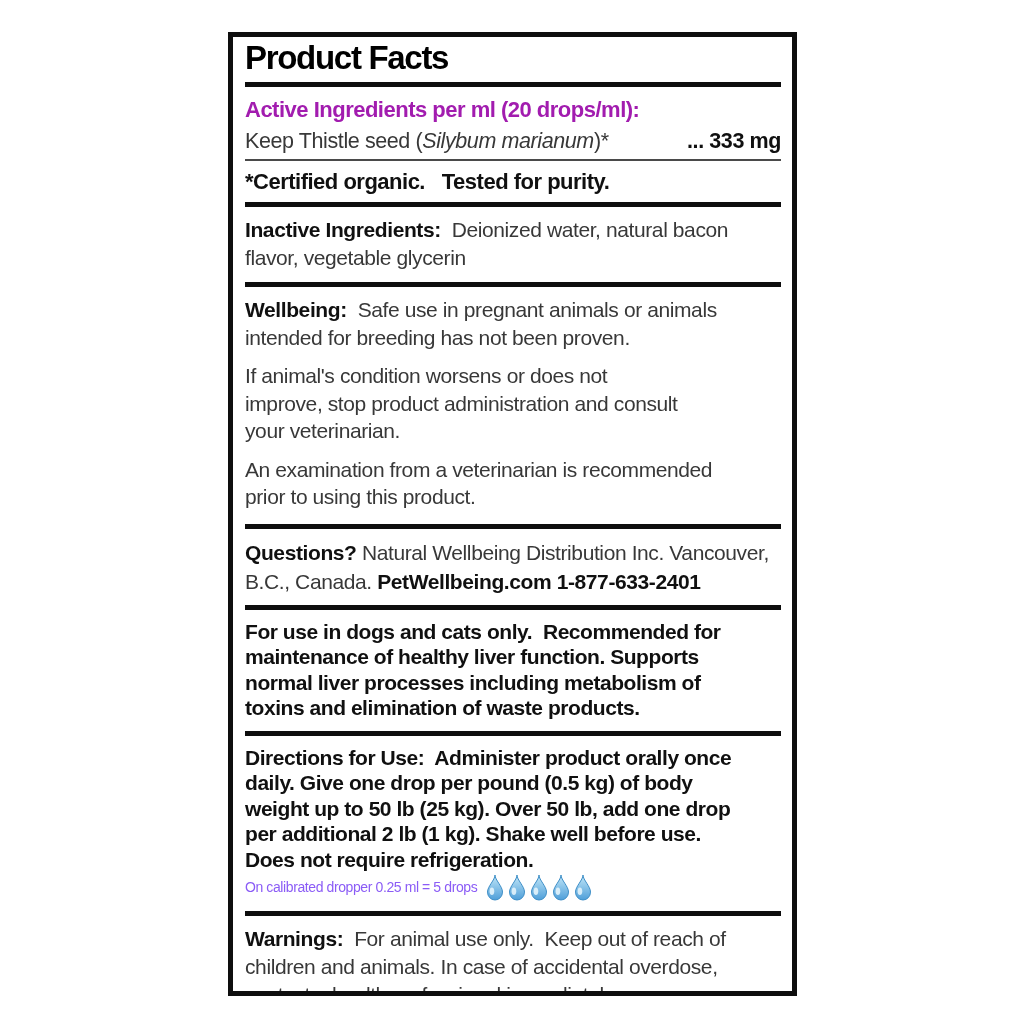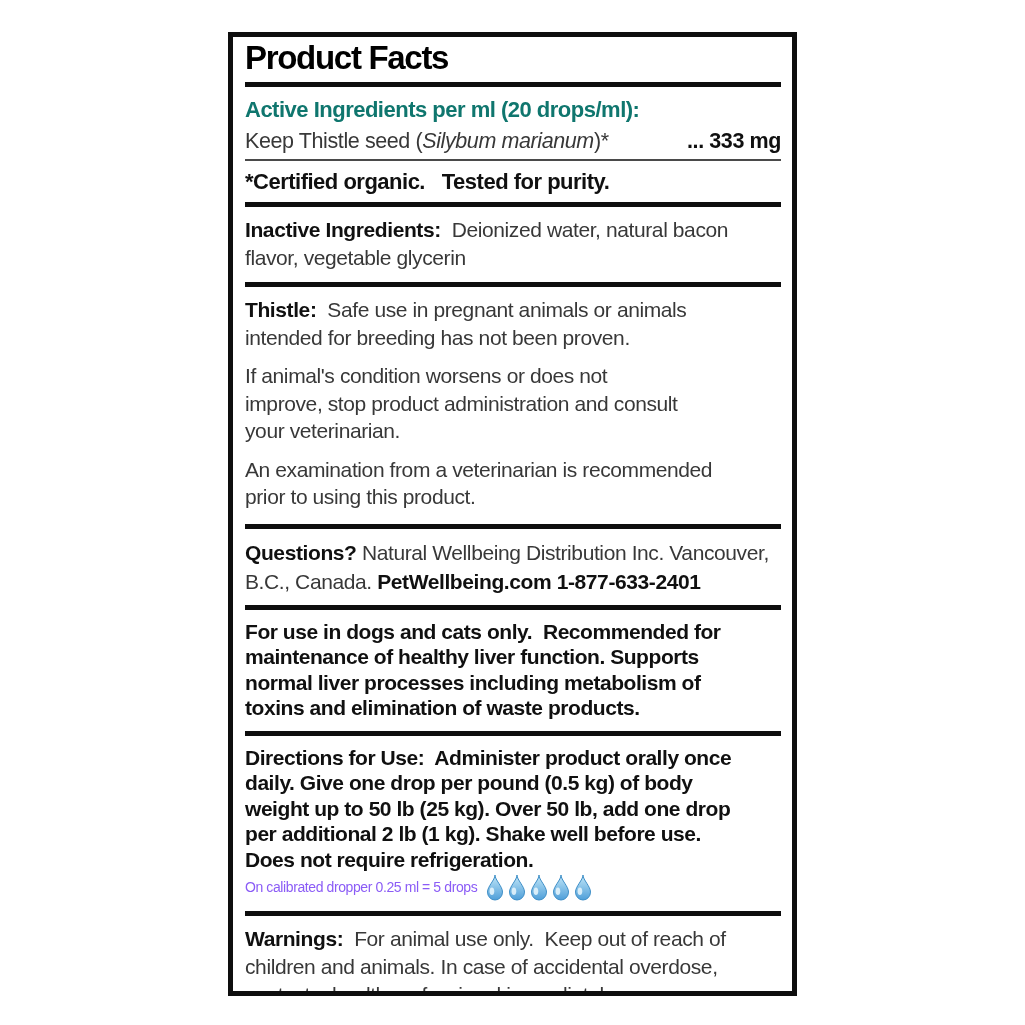--- a/index.html
+++ b/index.html
@@ -17,21 +17,21 @@
   .title{
     margin:2px 0 5px 0;
     font-size:33px;font-weight:700;letter-spacing:-1.3px;
     color:#000;line-height:38px;
   }
   .rule{height:5px;background:#0e0e0e;border:none;margin:0 0 9px 0;}
   .rule-thin{height:2px;background:#4a4a4a;border:none;margin:3px 0 7px 0;}
   p{margin:0 0 11px 0;white-space:pre-wrap;}
   .reg{font-size:21px;line-height:27.5px;color:#383838;letter-spacing:-0.4px;}
   .reg b, .lbl{font-weight:700;color:#101010;letter-spacing:-0.4px;}
-  .heading{font-size:22px;line-height:27px;font-weight:700;color:#0f766e;
+  .heading{font-size:22px;line-height:27px;font-weight:700;color:#a21caf;
            letter-spacing:-0.5px;margin-bottom:3px;}
   .ing-row{
     display:flex;justify-content:space-between;align-items:baseline;
     font-size:21.5px;line-height:30px;color:#383838;letter-spacing:-0.4px;
     margin-bottom:2px;
   }
   .ing-amount{font-weight:700;color:#101010;white-space:nowrap;padding-left:8px;}
   .footnote{font-size:22px;line-height:27px;font-weight:700;color:#101010;
             letter-spacing:-0.5px;margin-bottom:7px;}
   .boldpara{font-size:21px;line-height:25.5px;font-weight:700;color:#101010;
@@ -65,21 +65,21 @@
   <div class="rule"></div>
 
   <section>
     <p class="reg"><b>Inactive Ingredients:</b><span>  Deionized water, natural bacon
 flavor, vegetable glycerin</span></p>
   </section>
 
   <div class="rule"></div>
 
   <section>
-    <p class="reg"><b>Thistle:</b><span>  Safe use in pregnant animals or animals
+    <p class="reg"><b>Wellbeing:</b><span>  Safe use in pregnant animals or animals
 intended for breeding has not been proven.</span></p>
     <p class="reg">If animal's condition worsens or does not
 improve, stop product administration and consult
 your veterinarian.</p>
     <p class="reg" style="margin-bottom:13px;">An examination from a veterinarian is recommended
 prior to using this product.</p>
   </section>
 
   <div class="rule"></div>
 

